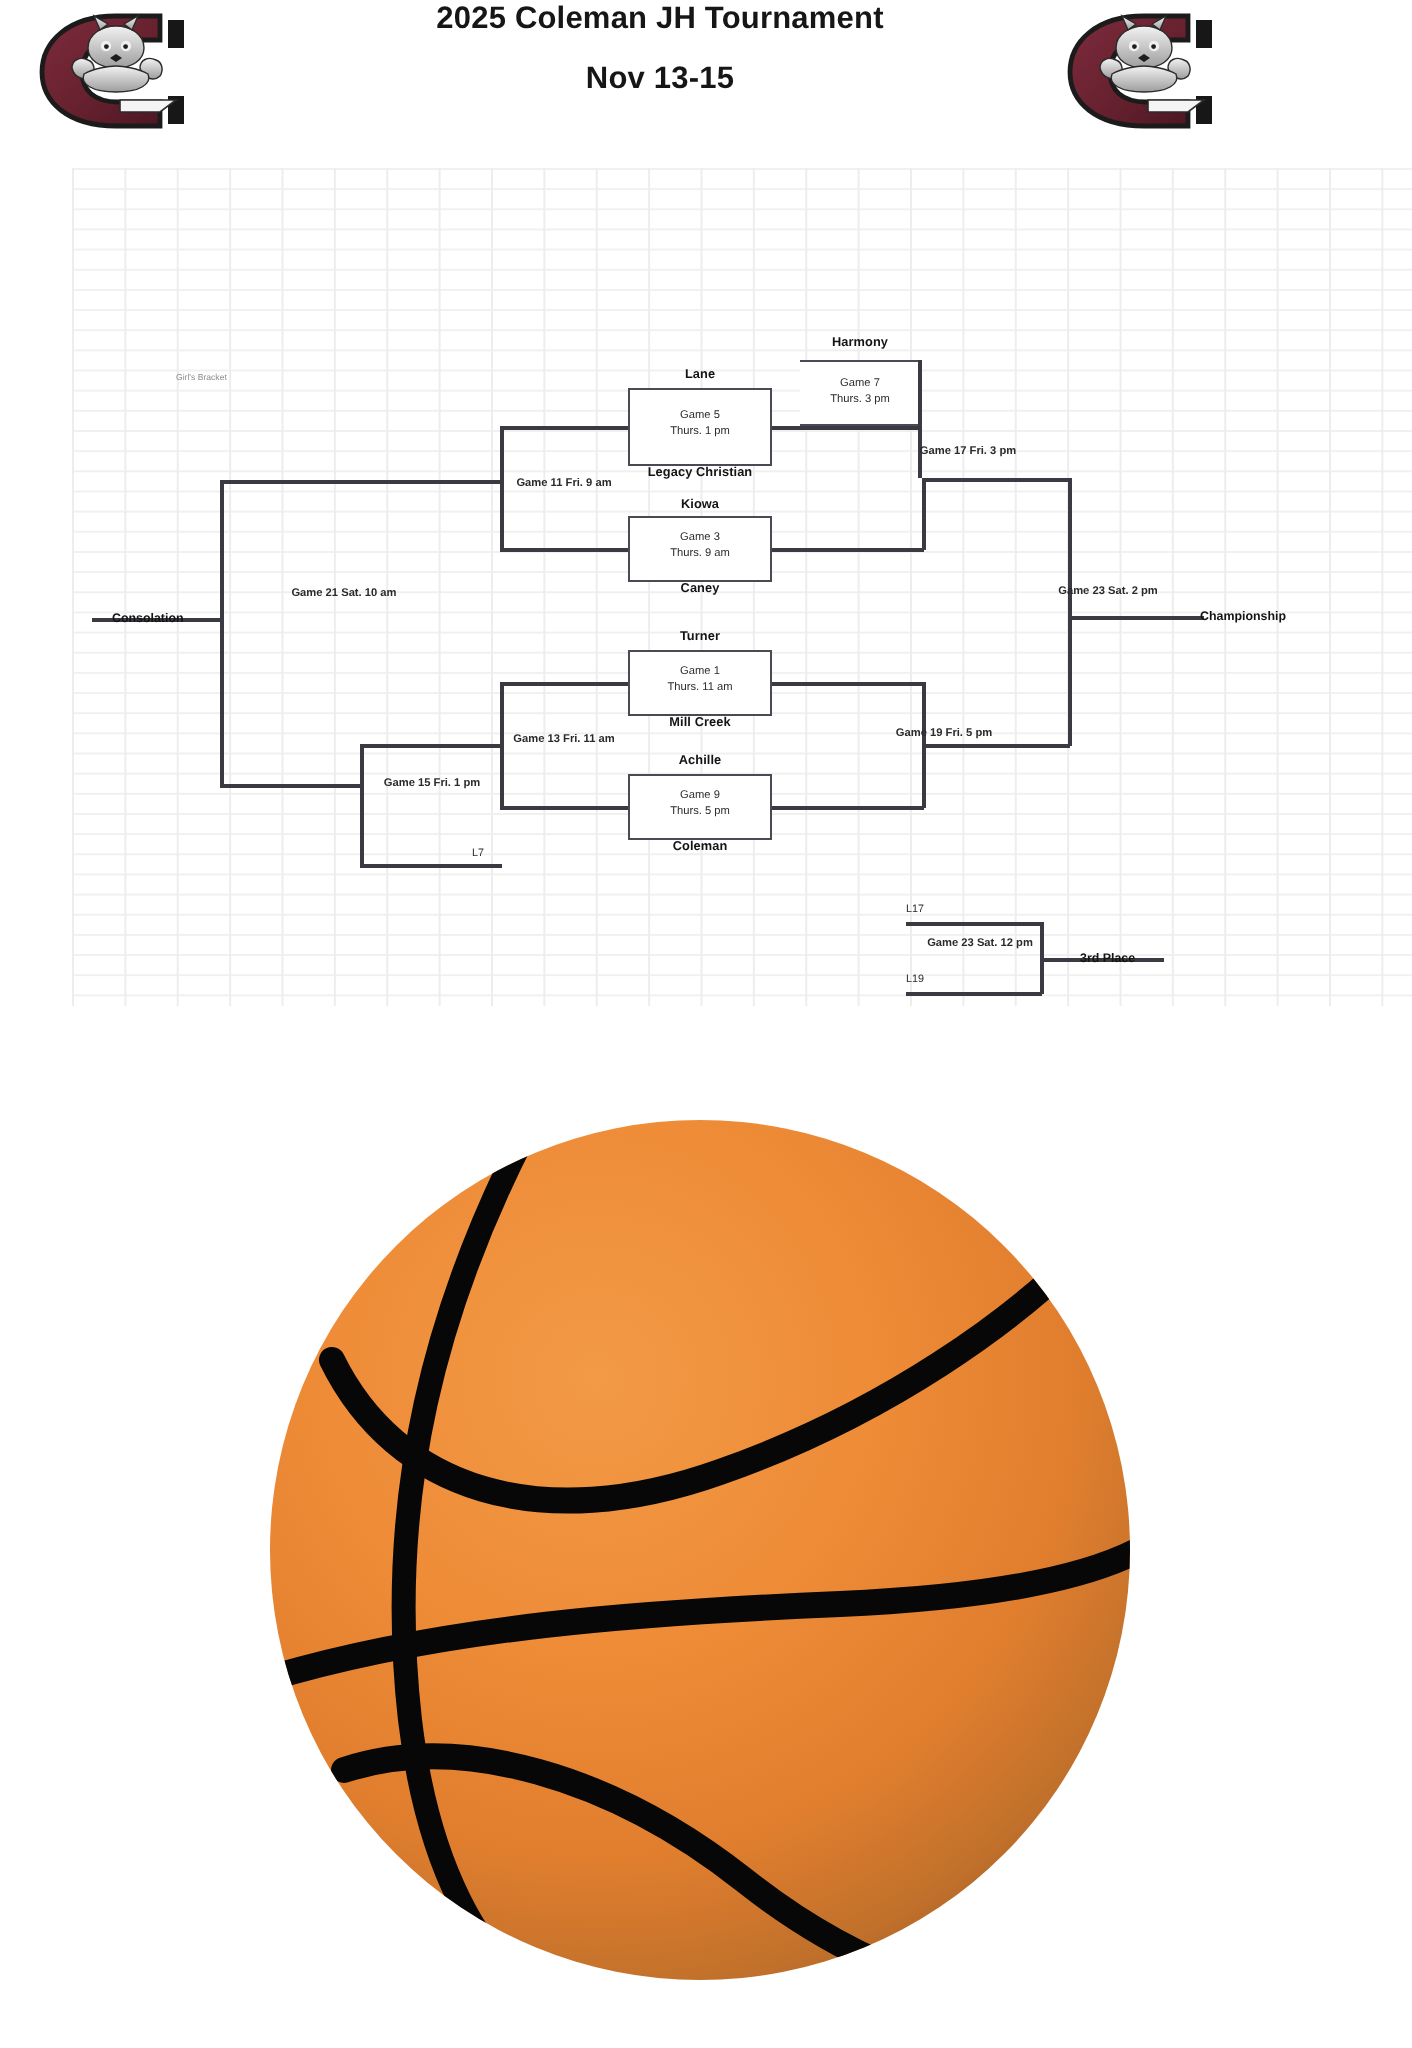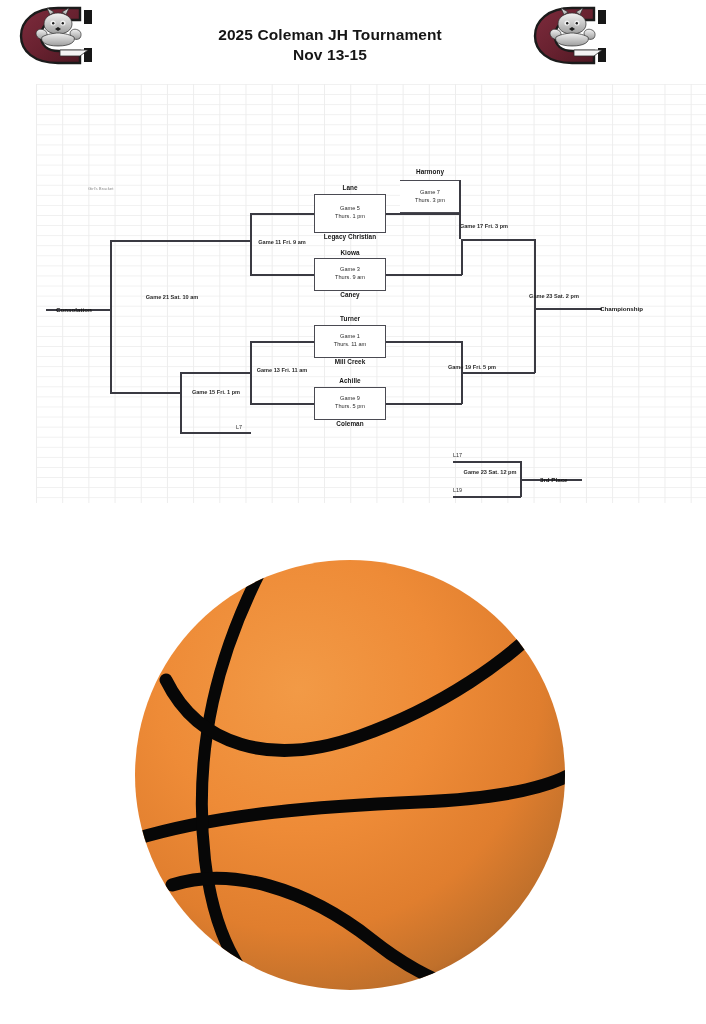--- a/index.html
+++ b/index.html
@@ -27,22 +27,22 @@
   .logo{position:absolute;width:86px;height:62px;}
   #logo-left{left:14px;top:4px;}
   #logo-right{left:528px;top:4px;}
 
   
   #title-line1,#title-line2{
     position:absolute;text-align:center;
     font-weight:bold;color:#161616;
     letter-spacing:.1px;white-space:nowrap;
   }
-  #title-line1{left:130px;top:26px;width:400px;font-size:15.5px;}
-  #title-line2{left:130px;top:46px;width:400px;font-size:15.5px;}
+  #title-line1{left:130px;top:1px;width:400px;font-size:15.5px;}
+  #title-line2{left:130px;top:31px;width:400px;font-size:15.5px;}
 
   
   .ln{position:absolute;background:#3a3a42;}
   .hln{height:1.6px;}
   .vln{width:1.6px;}
 
   .gamebox{
     position:absolute;border:1.7px solid #4a4a52;background:#ffffff;
     box-sizing:border-box;
   }

